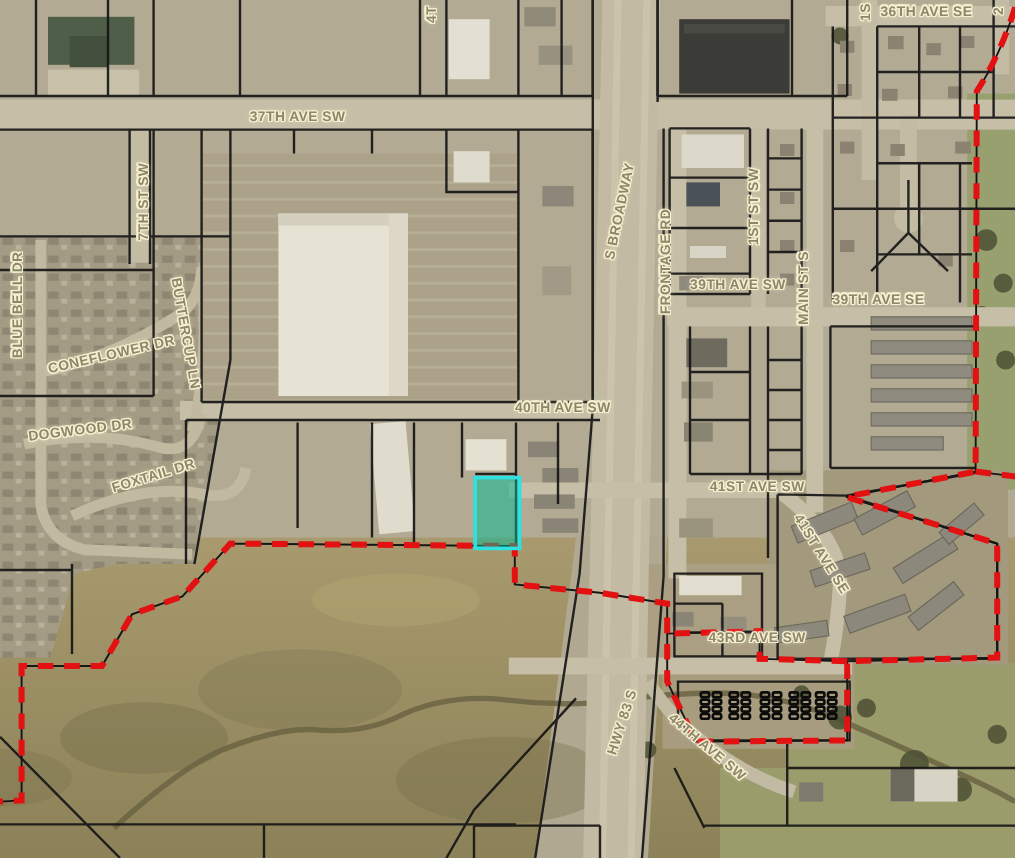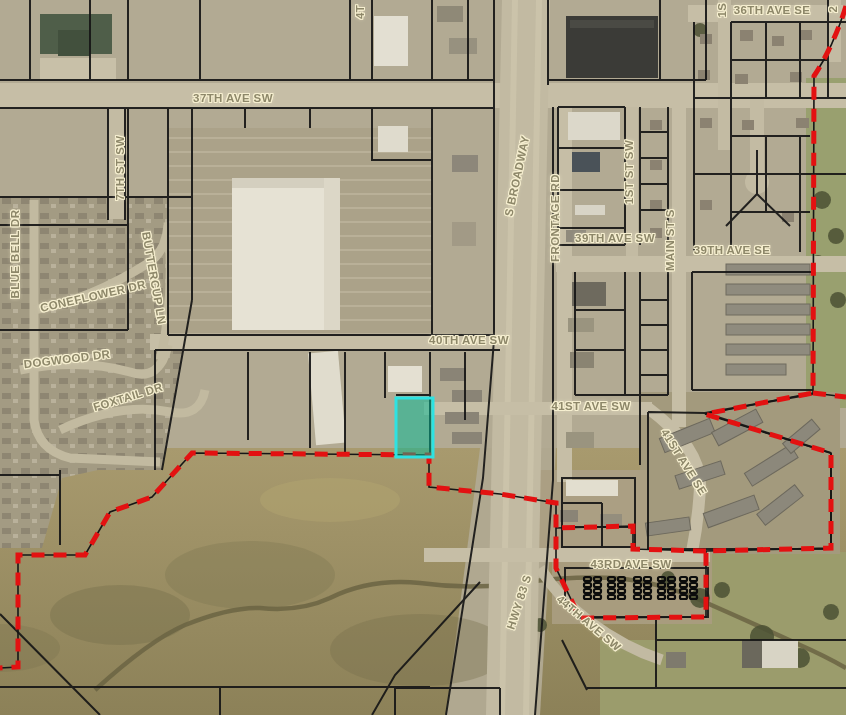--- a/index.html
+++ b/index.html
@@ -236,36 +236,36 @@
   <g fill="none">
     <path d="M846,6 C838,32 826,58 814,76 L813,393 L705,414 L831,453 L831,548 L706,551 L706,617 L580,618 L556,568 L556,503 L500,494 L429,487 L429,455 L192,453 L152,497 L110,512 L85,555 L18,555 L18,667 L0,668
              M706,551 L633,549 L633,526 L556,528 M813,393 L846,397" stroke="#161616" stroke-width="1.6"></path>
     <path d="M846,6 C838,32 826,58 814,76 L813,393 L705,414 L831,453 L831,548 L706,551 L706,617 L580,618 L556,568 L556,503 L500,494 L429,487 L429,455 L192,453 L152,497 L110,512 L85,555 L18,555 L18,667 L0,668
              M706,551 L633,549 L633,526 L556,528 M813,393 L846,397" stroke="#e31111" stroke-width="5" stroke-dasharray="13 9"></path>
   </g>
 
   <rect x="396" y="398" width="37" height="59" fill="rgba(0,185,150,0.5)" stroke="#2ee2e2" stroke-width="3"></rect>
 </svg>
 
-  <div class="lbl" style="left:233px;top:98px">37TH AVE SW</div>
+  <div class="lbl" style="left:248px;top:98px">37TH AVE SW</div>
   <div class="lbl" style="left:360px;top:12px;--r:-90deg">4T</div>
   <div class="lbl" style="left:772px;top:10px">36TH AVE SE</div>
   <div class="lbl" style="left:722px;top:10px;--r:-90deg">1S</div>
   <div class="lbl" style="left:833px;top:9px;--r:-90deg">2</div>
   <div class="lbl" style="left:517px;top:176px;--r:-78deg">S BROADWAY</div>
   <div class="lbl" style="left:555px;top:218px;--r:-90deg">FRONTAGE RD</div>
   <div class="lbl" style="left:629px;top:172px;--r:-90deg">1ST ST SW</div>
   <div class="lbl" style="left:670px;top:240px;--r:-90deg">MAIN ST S</div>
   <div class="lbl" style="left:615px;top:238px">39TH AVE SW</div>
   <div class="lbl" style="left:732px;top:250px">39TH AVE SE</div>
   <div class="lbl" style="left:120px;top:168px;--r:-90deg">7TH ST SW</div>
   <div class="lbl" style="left:15px;top:254px;--r:-90deg">BLUE BELL DR</div>
   <div class="lbl" style="left:154px;top:278px;--r:80deg">BUTTERCUP LN</div>
   <div class="lbl" style="left:93px;top:296px;--r:-13deg">CONEFLOWER DR</div>
   <div class="lbl" style="left:67px;top:359px;--r:-7deg">DOGWOOD DR</div>
   <div class="lbl" style="left:128px;top:397px;--r:-17deg">FOXTAIL DR</div>
   <div class="lbl" style="left:469px;top:340px">40TH AVE SW</div>
-  <div class="lbl" style="left:591px;top:406px">41ST AVE SW</div>
+  <div class="lbl" style="left:631px;top:406px">41ST AVE SW</div>
   <div class="lbl" style="left:684px;top:462px;--r:58deg">41ST AVE SE</div>
-  <div class="lbl" style="left:631px;top:564px">43RD AVE SW</div>
+  <div class="lbl" style="left:631px;top:532px">43RD AVE SW</div>
   <div class="lbl" style="left:519px;top:602px;--r:-72deg">HWY 83 S</div>
   <div class="lbl" style="left:589px;top:623px;--r:40deg">44TH AVE SW</div>
 </div>
 
 </body></html>

